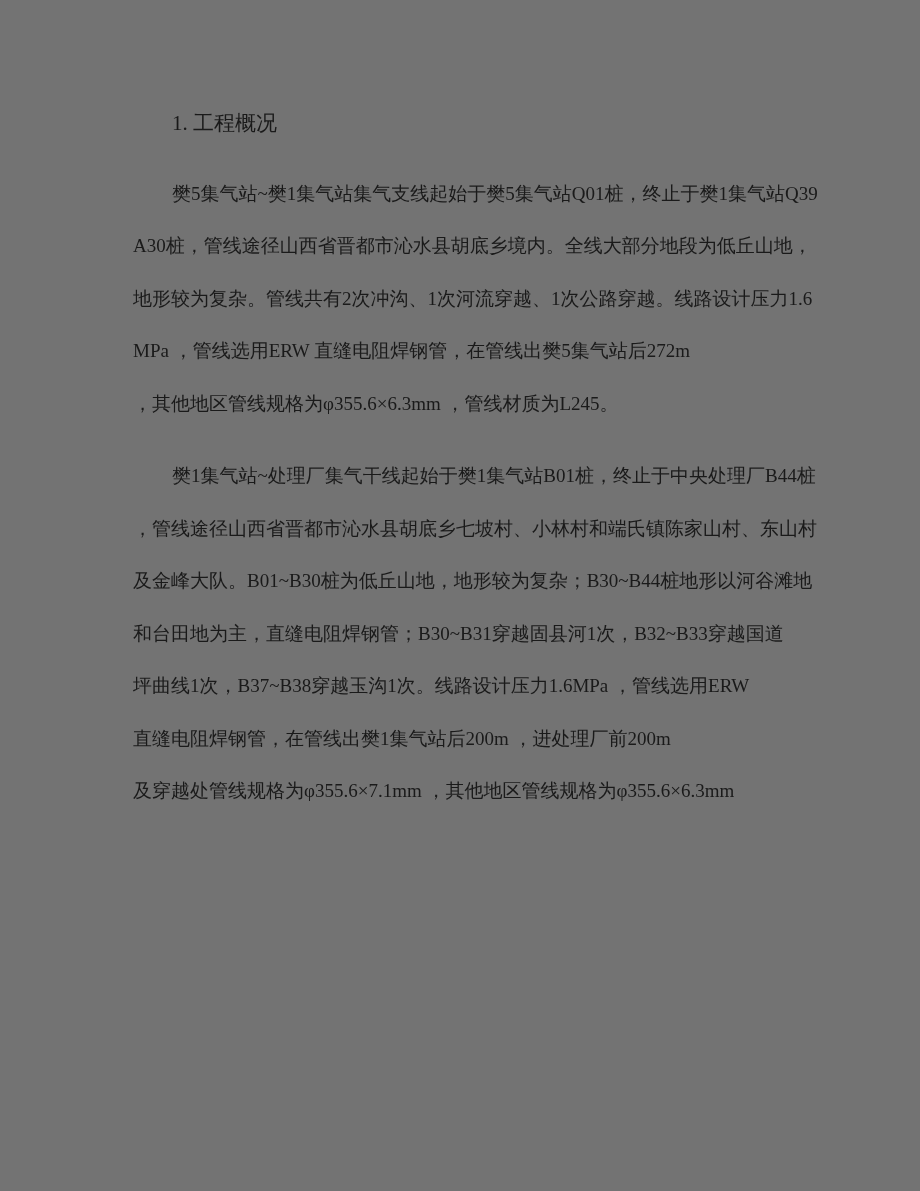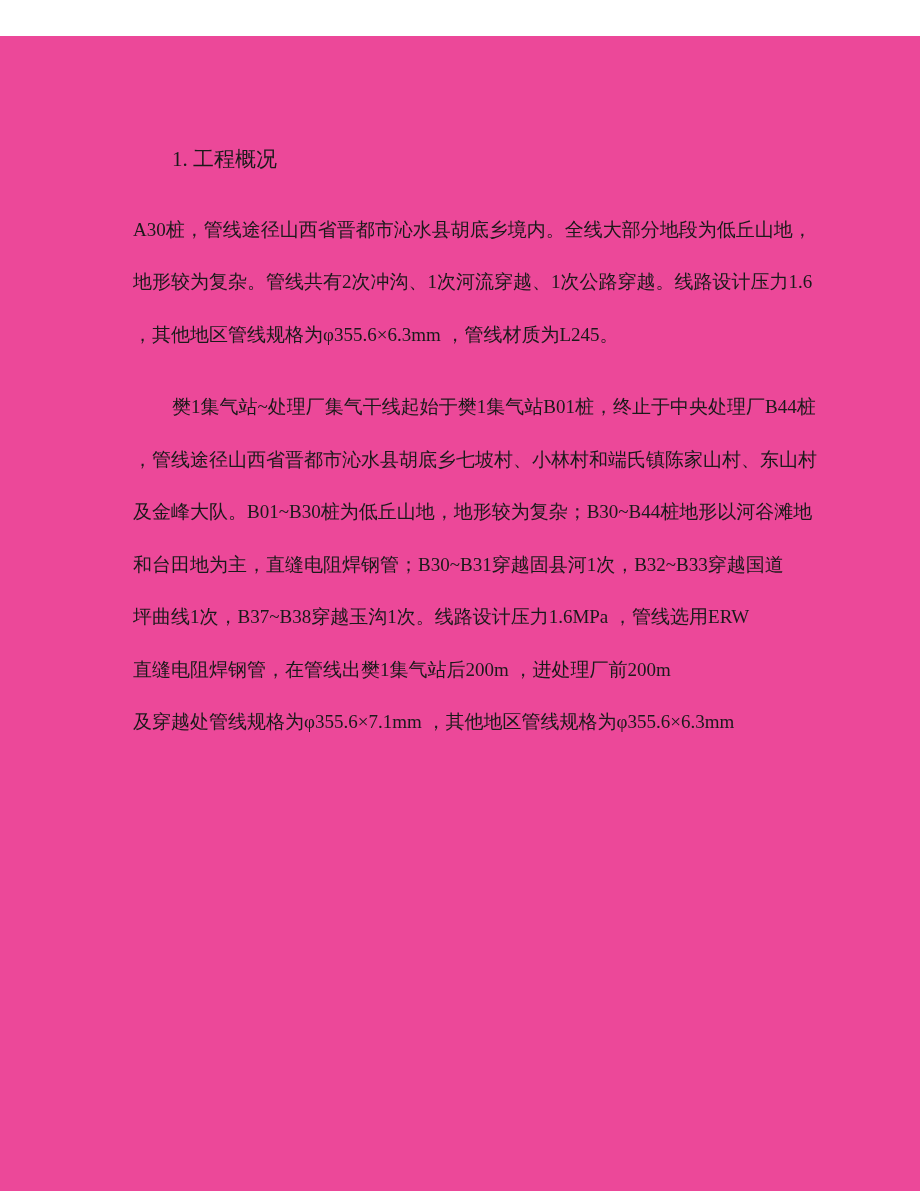--- a/index.html
+++ b/index.html
@@ -11,22 +11,21 @@
     height: 1191px;
     background: #ffffff;
     font-family: "Liberation Serif", "DejaVu Serif", serif;
     color: #1a1a1a;
     overflow: hidden;
     position: relative;
   }
   .page {
     position: absolute;
     inset: 0;
-    background: #ec4899;
-    margin-top: 36px;
+    background: #737373;
   }
   .content {
     position: absolute;
     left: 133px;
     top: 97px;
     width: 672px;
   }
   .line {
     height: 52.5px;
     line-height: 52.5px;
@@ -49,22 +48,24 @@
 </style>
 </head>
 <body style="background: rgb(255, 255, 255); color: rgb(26, 26, 26);">
 
 <div class="page">
   <div class="content">
 
     <div class="line heading indent">1. 工程概况</div>
 
     <div class="paragraph para-1">
+      <div class="line indent">樊5集气站~樊1集气站集气支线起始于樊5集气站Q01桩，终止于樊1集气站Q39</div>
       <div class="line">A30桩，管线途径山西省晋都市沁水县胡底乡境内。全线大部分地段为低丘山地，</div>
       <div class="line">地形较为复杂。管线共有2次冲沟、1次河流穿越、1次公路穿越。线路设计压力1.6</div>
+      <div class="line">MPa ，管线选用ERW 直缝电阻焊钢管，在管线出樊5集气站后272m</div>
       <div class="line">，其他地区管线规格为φ355.6×6.3mm ，管线材质为L245。</div>
     </div>
 
     <div class="paragraph para-2">
       <div class="line indent">樊1集气站~处理厂集气干线起始于樊1集气站B01桩，终止于中央处理厂B44桩</div>
       <div class="line">，管线途径山西省晋都市沁水县胡底乡七坡村、小林村和端氏镇陈家山村、东山村</div>
       <div class="line">及金峰大队。B01~B30桩为低丘山地，地形较为复杂；B30~B44桩地形以河谷滩地</div>
       <div class="line">和台田地为主，直缝电阻焊钢管；B30~B31穿越固县河1次，B32~B33穿越国道</div>
       <div class="line">坪曲线1次，B37~B38穿越玉沟1次。线路设计压力1.6MPa ，管线选用ERW</div>
       <div class="line">直缝电阻焊钢管，在管线出樊1集气站后200m ，进处理厂前200m</div>

